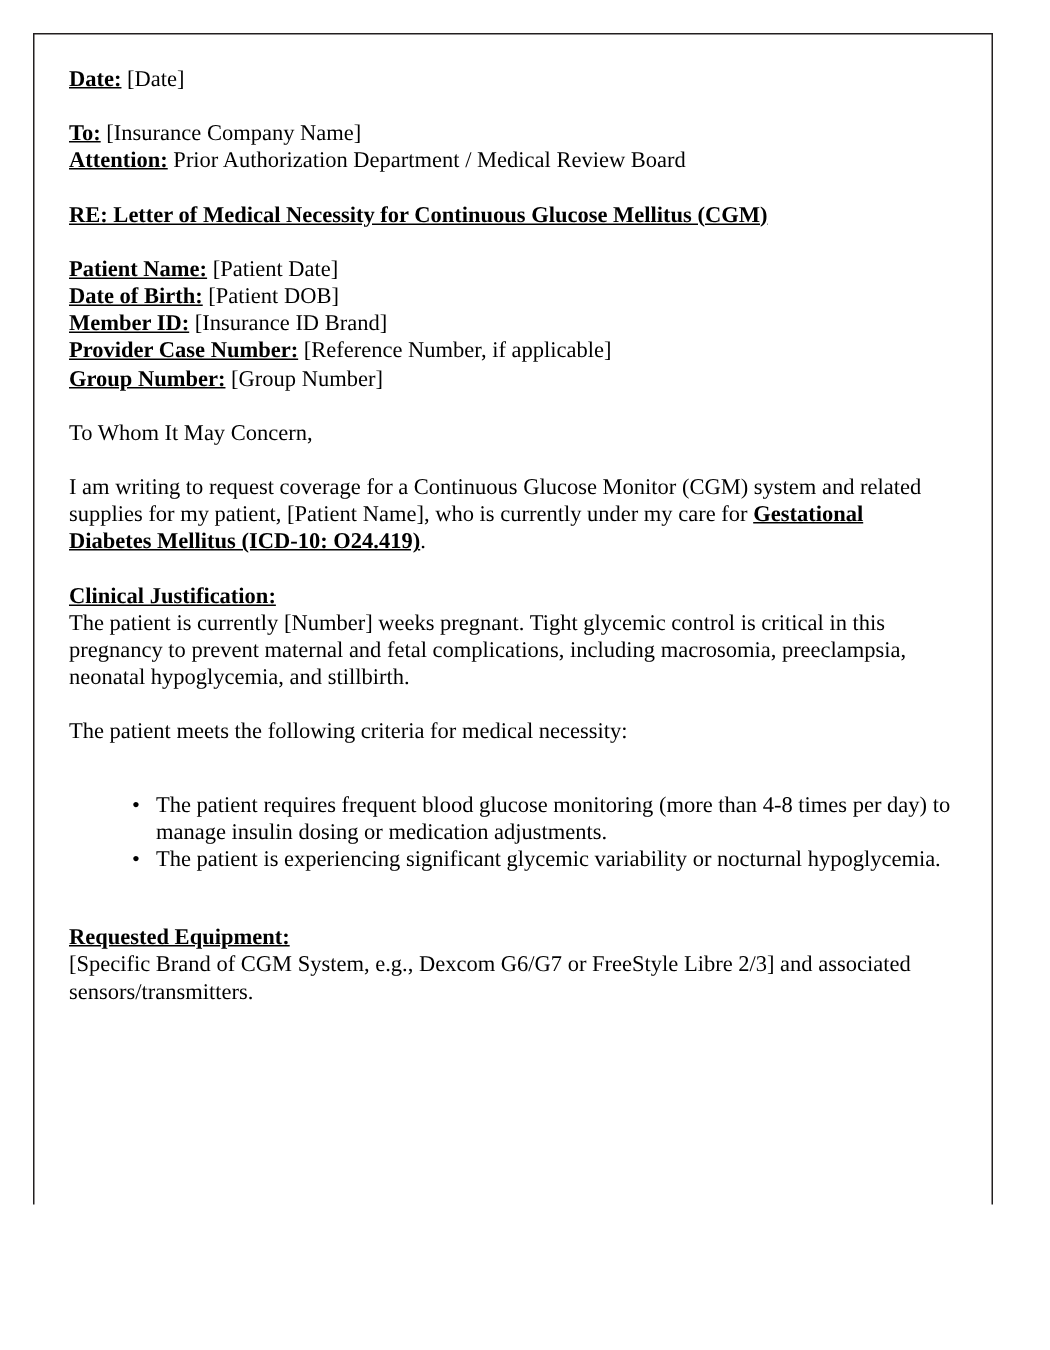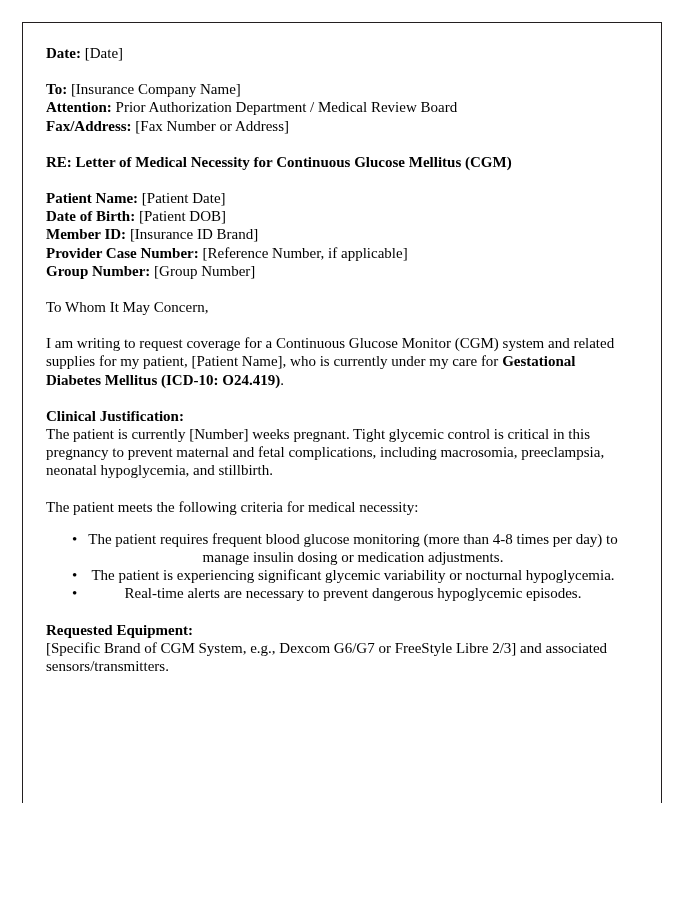--- a/index.html
+++ b/index.html
@@ -39,26 +39,26 @@
     margin: 0;
   }
   .gap {
     height: 18px;
   }
   .gap-sm {
     height: 14px;
   }
   b, .b {
     font-weight: bold;
+    text-decoration: underline;
   }
   ul.criteria {
-    margin: 0;
+    margin: 16px;
     padding: 0 0 0 42px;
     list-style: none;
-    text-align: center;
   }
   ul.criteria li {
     position: relative;
     margin: 0 0 0 0;
     padding-left: 0;
     width: 530px;
   }
   ul.criteria li::before {
     content: "\2022";
     position: absolute;
@@ -85,24 +85,20 @@
 
   <div class="gap"></div>
 
   <div class="block">
     <span class="b">To:</span>
     <span>[Insurance Company Name]</span>
   </div>
   <div class="block">
     <span class="b">Attention:</span>
     <span>Prior Authorization Department / Medical Review Board</span>
-  </div>
-  <div class="block">
-    <span class="b">Fax/Address:</span>
-    <span>[Fax Number or Address]</span>
   </div>
 
   <div class="gap"></div>
 
   <div class="block b">RE: Letter of Medical Necessity for Continuous Glucose Mellitus (CGM)</div>
 
   <div class="gap"></div>
 
   <div class="block">
     <span class="b">Patient Name:</span>
@@ -140,21 +136,20 @@
 
   <div class="gap"></div>
 
   <div class="block p-wrap">The patient meets the following criteria for medical necessity:</div>
 
   <div class="gap-sm"></div>
 
   <ul class="criteria">
     <li>The patient requires frequent blood glucose monitoring (more than 4-8 times per day) to manage insulin dosing or medication adjustments.</li>
     <li>The patient is experiencing significant glycemic variability or nocturnal hypoglycemia.</li>
-    <li>Real-time alerts are necessary to prevent dangerous hypoglycemic episodes.</li>
   </ul>
 
   <div class="gap"></div>
 
   <div class="block b">Requested Equipment:</div>
   <div class="block p-wrap">[Specific Brand of CGM System, e.g., Dexcom G6/G7 or FreeStyle Libre 2/3] and associated sensors/transmitters.</div>
 
   <div class="gap"></div>
 
 

